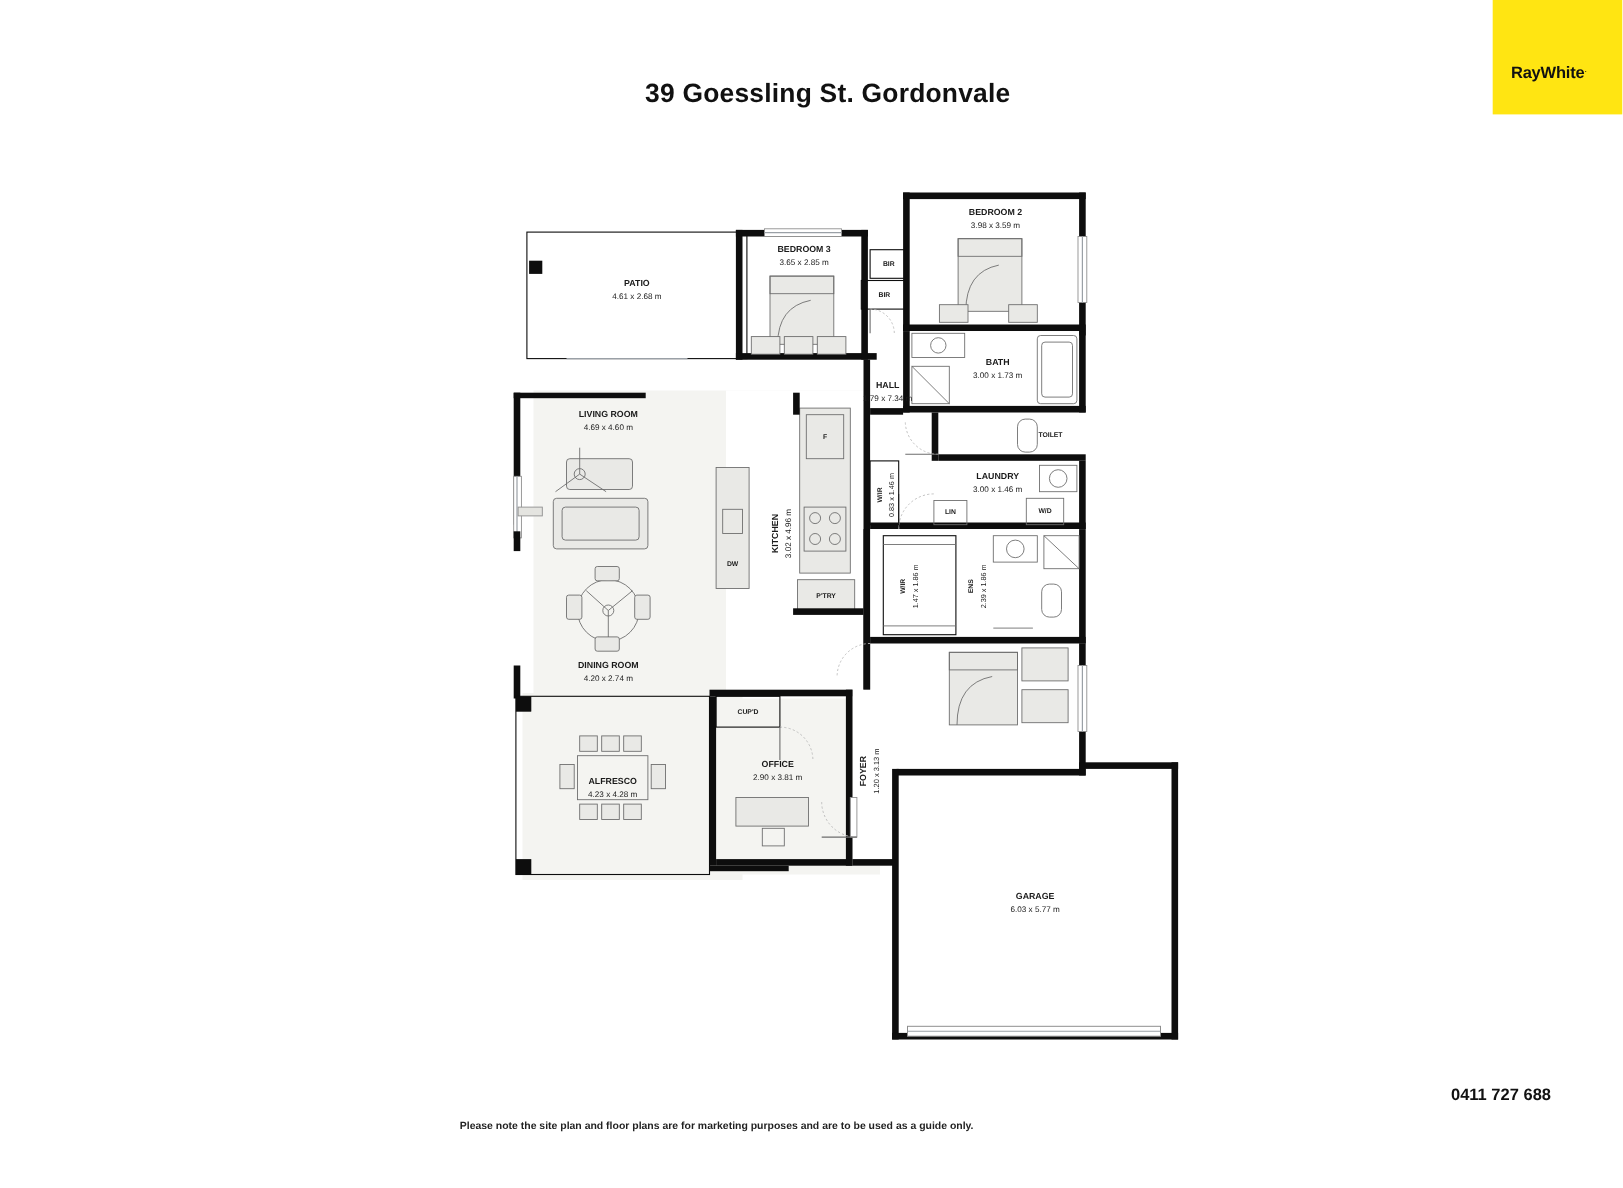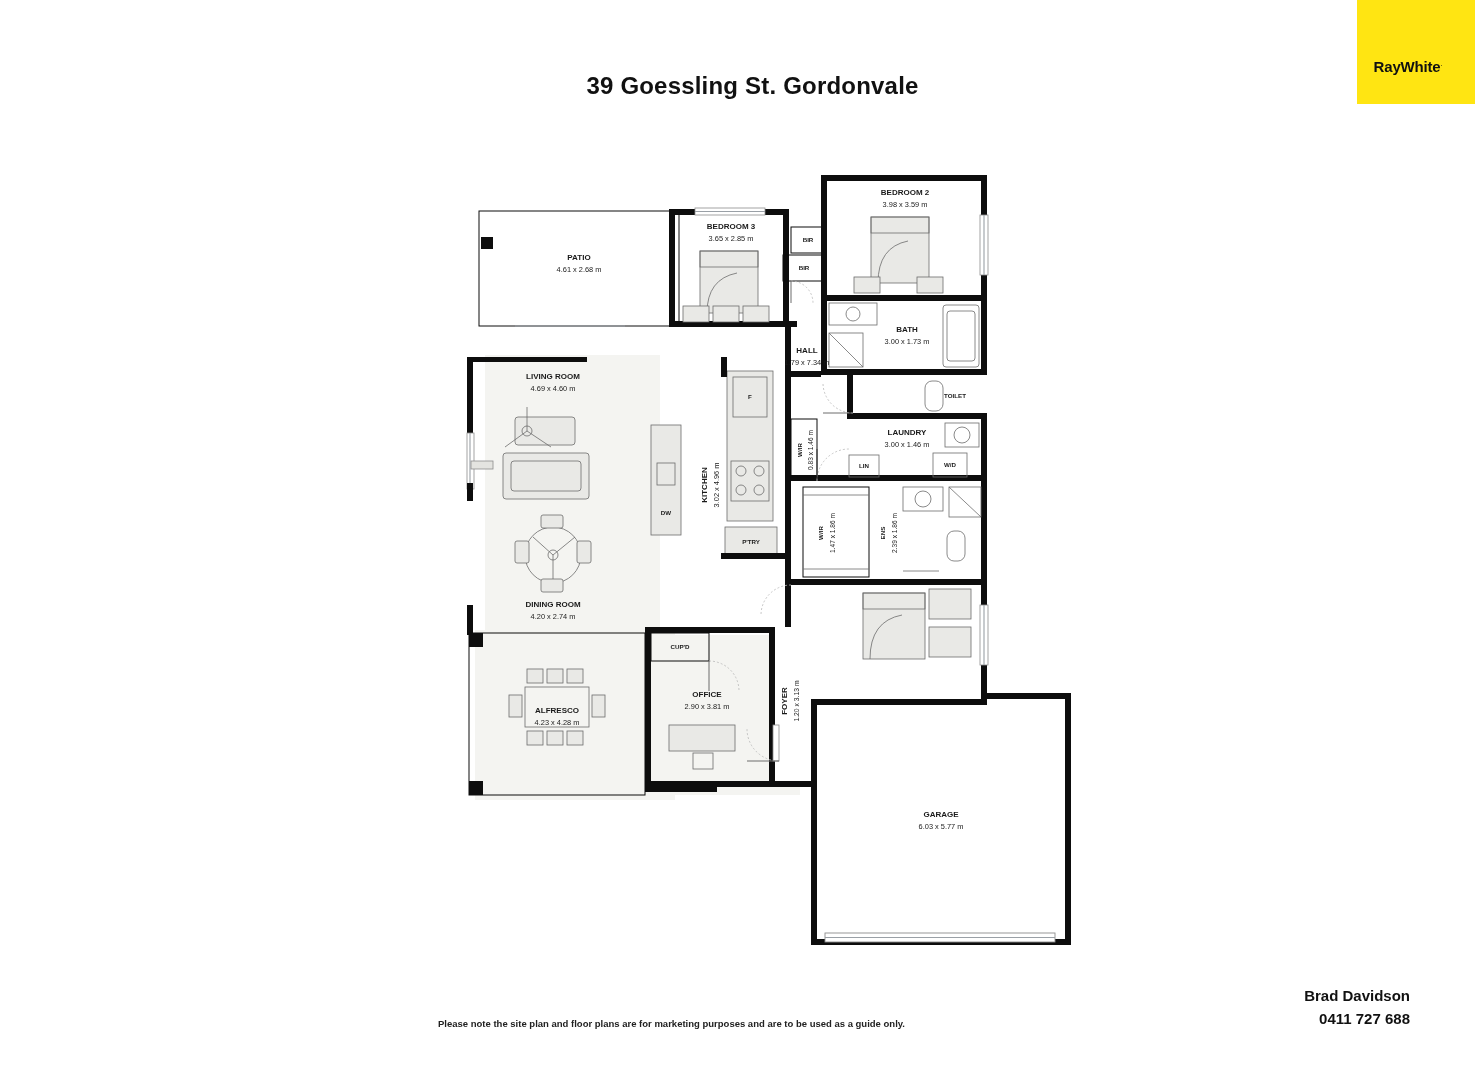--- a/index.html
+++ b/index.html
@@ -56,21 +56,20 @@
   #disclaimer {
     position: absolute;
     top: 1017px;
     left: 0;
     width: 1303px;
     text-align: center;
     font-size: 9.5px;
     font-weight: bold;
     color: #222;
     line-height: 1.45;
-    padding-left: 20px;
   }
   #agent-block {
     position: absolute;
     top: 985px;
     left: 1120px;
     width: 290px;
     text-align: right;
     font-size: 15px;
     font-weight: bold;
     line-height: 1.5;
@@ -360,15 +359,14 @@
   <line class="glass" x1="370" y1="772.5" x2="600" y2="772.5"></line>
 
 </svg>
 </div>
 
 <div id="disclaimer">
   <div>Please note the site plan and floor plans are for marketing purposes and are to be used as a guide only.</div>
 </div>
 
 <div id="agent-block">
-  <div>Brad Davidson</div>
   <div>0411 727 688</div>
 </div>
 
 </body></html>

